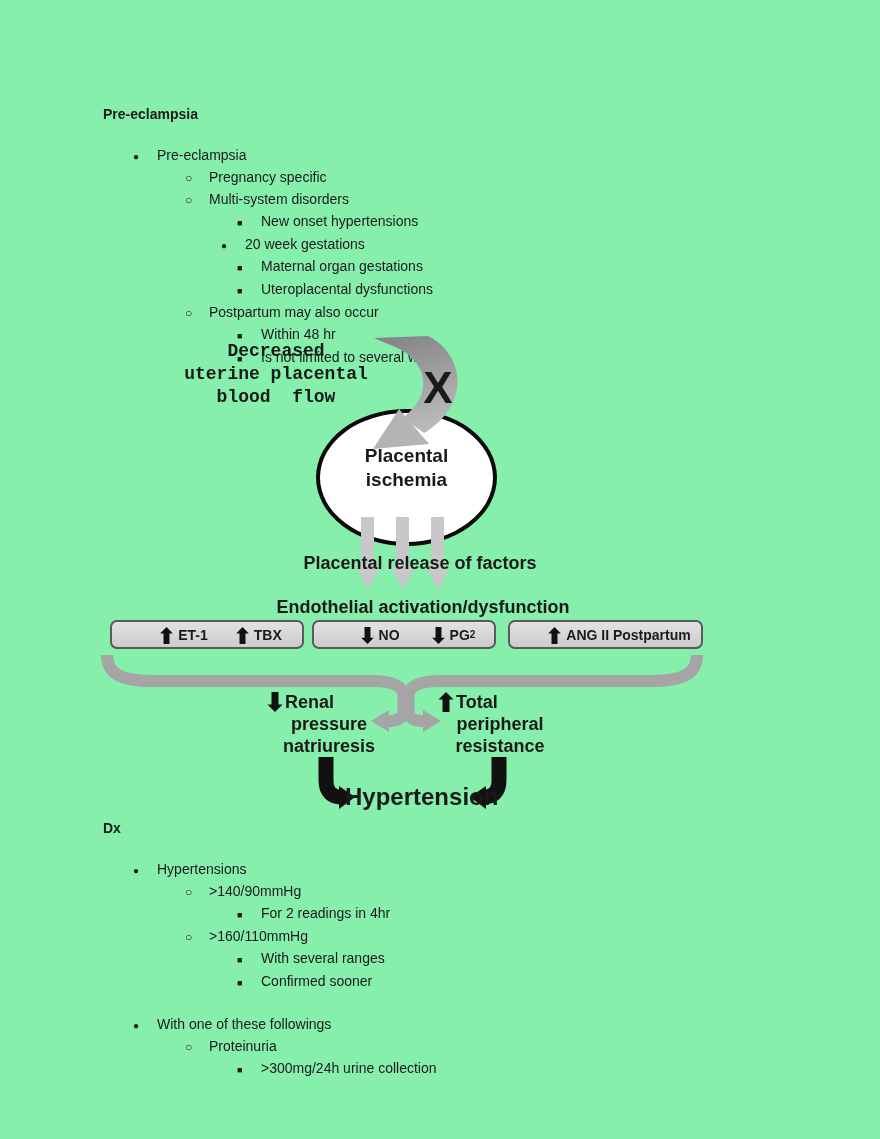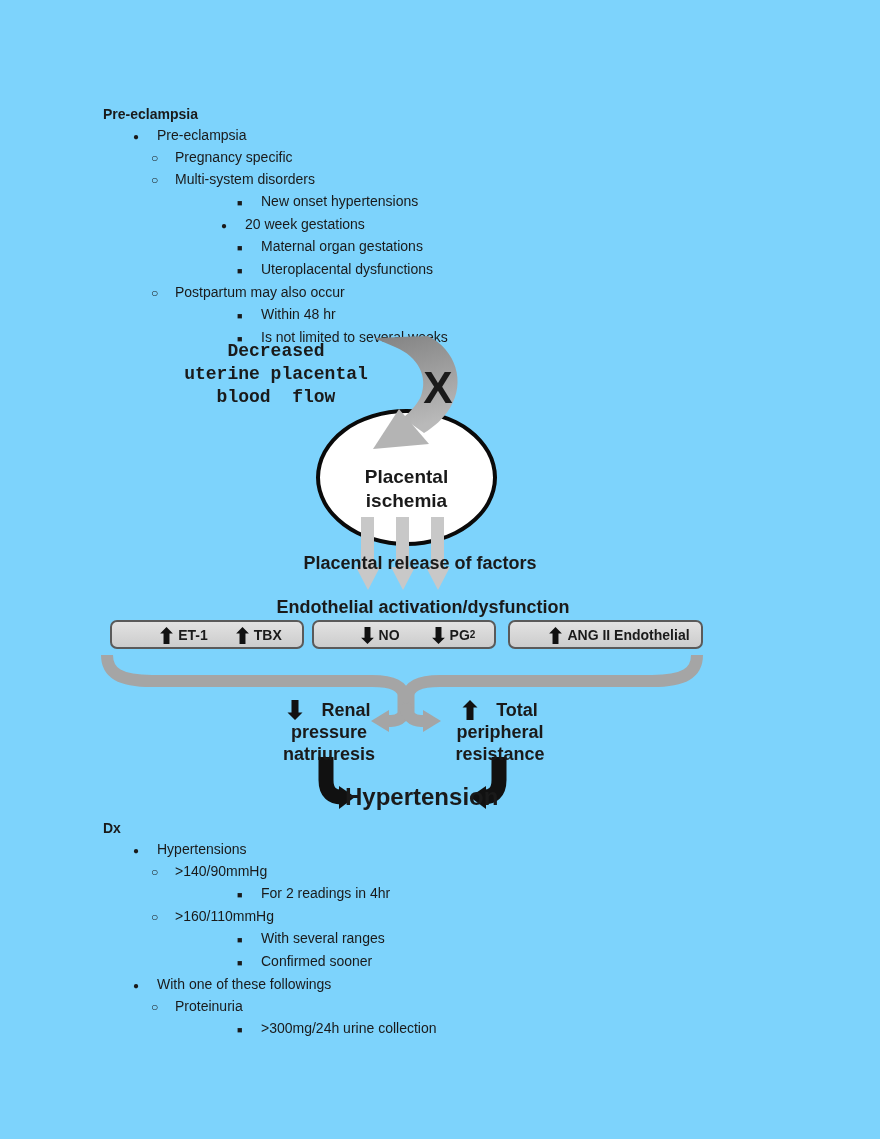--- a/index.html
+++ b/index.html
@@ -1,54 +1,54 @@
 <!DOCTYPE html>
 <html><head>
 <meta charset="utf-8">
 <style>
   html,body{margin:0;padding:0;background:#fff;}
   .page{
-    position:relative;width:880px;height:1139px;background:#7dd3fc;overflow:hidden;
+    position:relative;width:880px;height:1139px;background:#86efac;overflow:hidden;
     font-family:"Liberation Sans","DejaVu Sans",sans-serif;color:#1a1a1a;
   }
   
   .outline{position:absolute;font-size:14px;line-height:21px;}
   .o-head{font-weight:bold;}
   .row{white-space:nowrap;}
   .row .blt{display:inline-block;width:24px;text-align:left;}
-  .l1{margin-left:30px;}
-  .l2{margin-left:48px;}
+  .l1{margin-left:30px;margin-top:20px;}
+  .l2{margin-left:82px;}
   .l3{margin-left:134px;}
   .l4{margin-left:118px;}
   .b-disc{font-size:10px;}
   .b-circle{font-size:12px;}
   .b-square{font-size:9px;}
   
   .dg-label{position:absolute;font-weight:bold;z-index:3;text-align:center;white-space:pre-wrap;}
   .lbl-decreased{left:170px;top:340px;width:212px;font-size:18px;line-height:23px;font-family:Liberation Mono, monospace;}
   .lbl-x{left:413px;top:366px;width:50px;font-size:44px;line-height:44px;z-index:4;}
   .ellipse{position:absolute;left:316px;top:409px;width:181px;height:137px;
     border:4px solid #0a0a0a;border-radius:50%;background:#fff;z-index:1;box-sizing:border-box;}
-  .lbl-ischemia{left:316px;top:465px;width:181px;font-size:19px;line-height:24px;}
+  .lbl-ischemia{left:316px;top:444px;width:181px;font-size:19px;line-height:24px;}
   .lbl-release{left:290px;top:552px;width:260px;font-size:18px;line-height:22px;}
   .lbl-endothelial{left:253px;top:596px;width:340px;font-size:18px;line-height:22px;}
   .svg-overlay{position:absolute;left:0;top:0;z-index:2;pointer-events:none;}
   .fbox{position:absolute;top:620px;height:29px;box-sizing:border-box;z-index:3;
     background:linear-gradient(#e2e2e2,#cccccc);border:2px solid #5a5a5a;border-radius:7px;
     display:flex;align-items:center;justify-content:center;font-weight:bold;font-size:14px;padding-left:28px;}
   .fbox .aico{display:inline-block;margin-right:5px;position:relative;top:1px;}
   .fbox .pair{display:flex;align-items:center;}
   .fbox sub{font-size:10px;}
   .box1{left:110px;width:194px;}
   .box2{left:312px;width:184px;}
   .box3{left:508px;width:195px;}
   .gap1{width:28px;}
   .gap2{width:32px;}
   .side-label{position:absolute;z-index:3;font-weight:bold;font-size:18px;line-height:22px;text-align:center;}
-  .side-label .line1{display:flex;align-items:center;justify-content:center;gap:18px;margin-top:8px;}
+  .side-label .line1{display:flex;align-items:center;gap:2px;}
   .lbl-renal{left:267px;top:691px;width:124px;}
   .lbl-total{left:438px;top:691px;width:124px;}
   .lbl-hyper{left:345px;top:785px;width:138px;font-size:24px;line-height:24px;}
   .out-top{left:103px;top:104px;}
   .out-dx{left:103px;top:818px;}
 </style>
 </head>
 <body>
 
 <div class="page">
@@ -151,21 +151,21 @@
         </svg>
       <span>PG</span>
         <sub>2</sub>
     </span>
   </div>
   <div class="fbox box3">
     <span class="pair">
       <svg class="aico" width="13" height="17" viewBox="0 0 12 16">
           <polygon points="6,0 12,6 8.8,6 8.8,16 3.2,16 3.2,6 0,6" fill="#111"></polygon>
         </svg>
-      <span>ANG II Endothelial</span>
+      <span>ANG II Postpartum</span>
     </span>
   </div>
 
   <div class="side-label lbl-renal">
     <div class="line1">
       <svg width="16" height="20" viewBox="0 0 12 16">
           <polygon points="6,16 12,10 8.8,10 8.8,0 3.2,0 3.2,10 0,10" fill="#111"></polygon>
         </svg>
       <span>Renal</span>
     </div>

